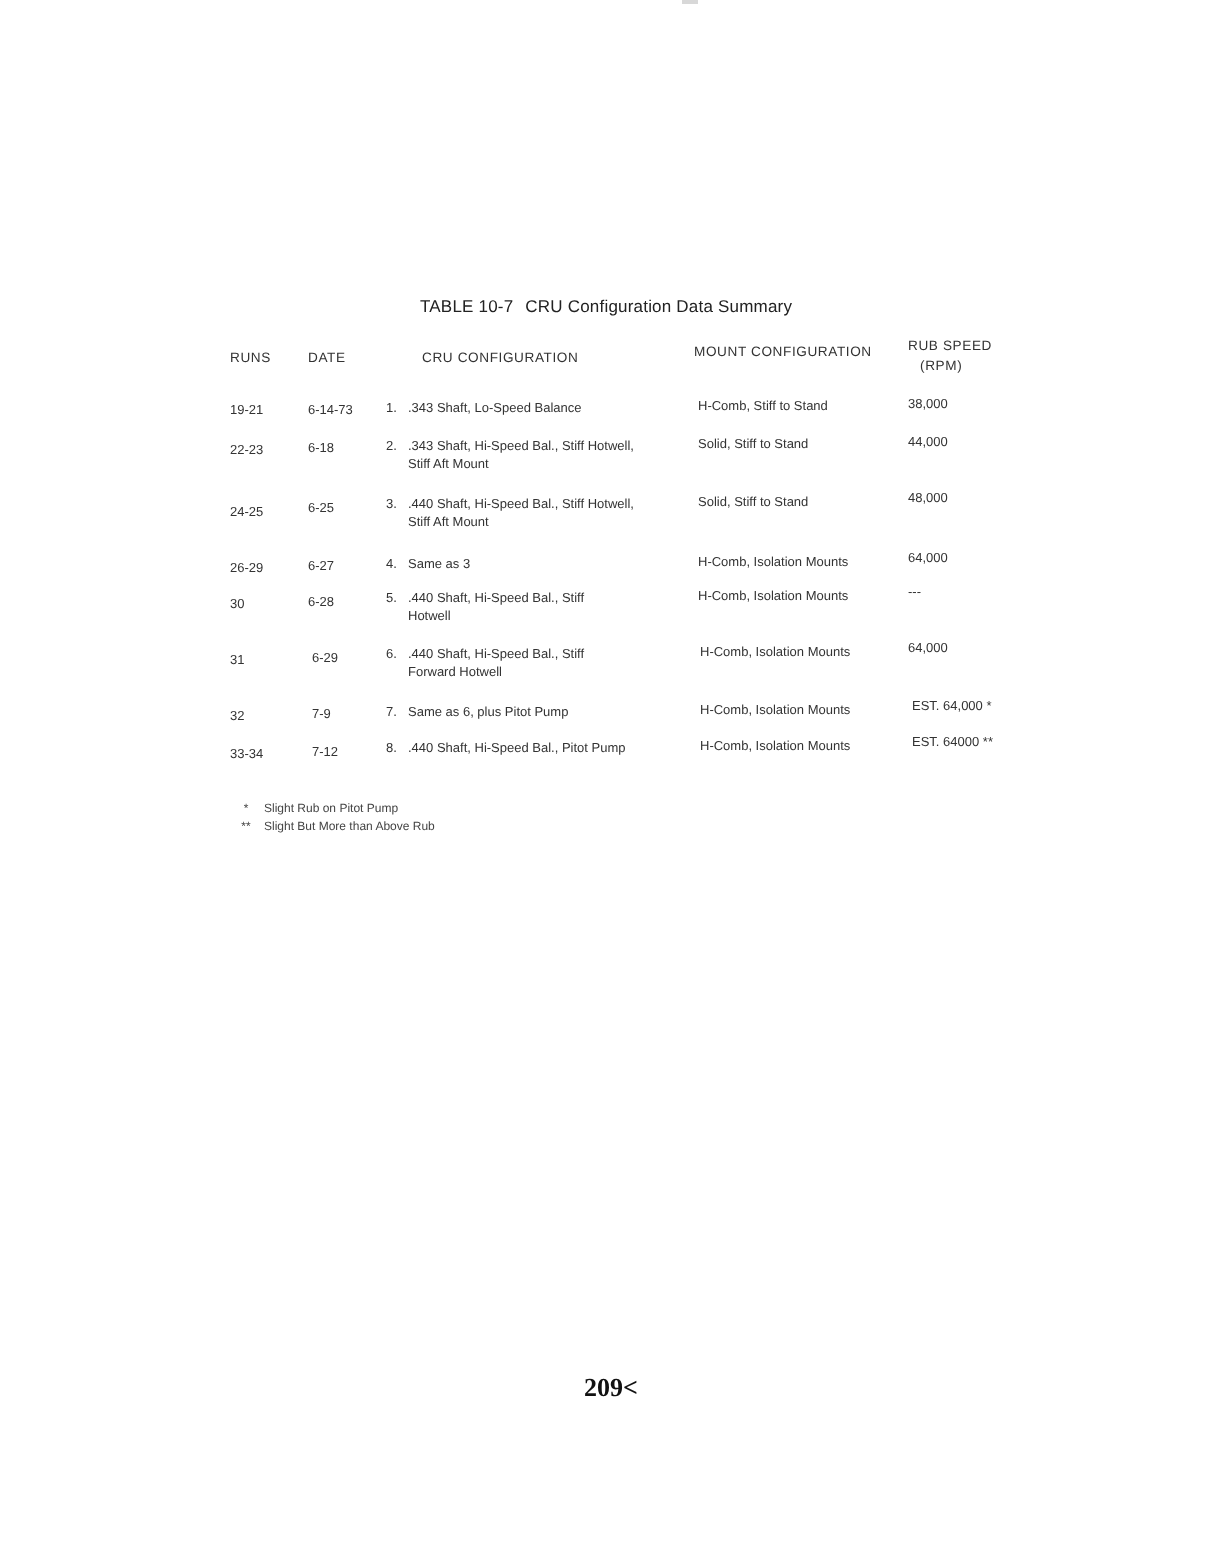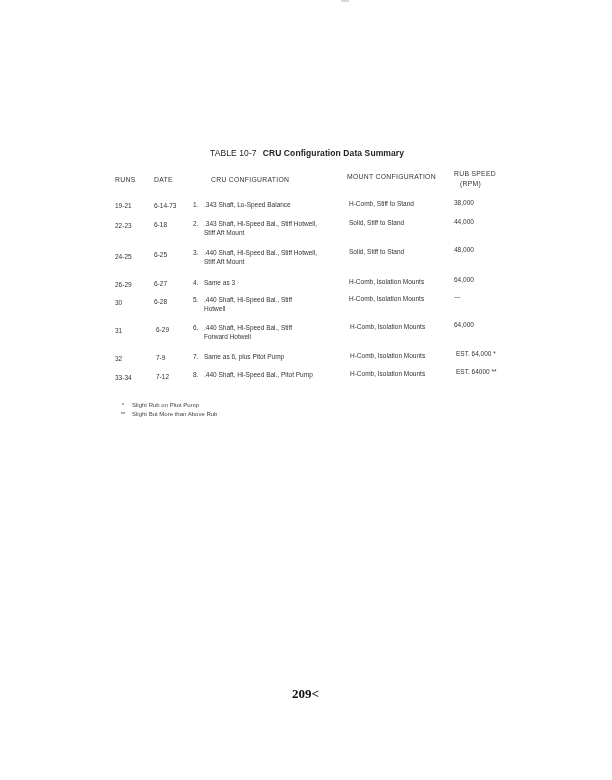--- a/index.html
+++ b/index.html
@@ -2,21 +2,21 @@
 <html><head>
   <meta charset="utf-8">
   <style>
     html, body { margin: 0; padding: 0; }
     body {
       width: 612px; height: 780px; background: #ffffff; position: relative;
       font-family: "Liberation Sans", sans-serif; color: #2a2a2a; overflow: hidden;
     }
     .top-mark { position: absolute; left: 341px; top: 0; width: 8px; height: 2px; background: #d8d8d8; }
     .title { position: absolute; left: 210px; top: 148px; font-size: 8.5px; letter-spacing: 0.1px; color: #222; }
-    .title .name { font-weight: bold; margin-left: 6px; margin-top: 12px; }
+    .title .name { font-weight: normal; margin-left: 6px; margin-top: 12px; }
     .hdr { position: absolute; font-size: 6.8px; letter-spacing: 0.3px; color: #333; }
     .cell { position: absolute; font-size: 6.5px; line-height: 9px; color: #333; }
     .cfg { width: 135px; }
     .cfg .num { display: inline-block; width: 11px; }
     .cfg .txt { display: inline-block; vertical-align: top; width: 120px; }
     .foot { position: absolute; font-size: 6px; color: #444; }
     .foot .star { display: inline-block; width: 18px; text-align: center; }
     .page-num { position: absolute; left: 292px; top: 686px; font-family: "Liberation Serif", serif; font-size: 13px; font-weight: bold; color: #111; }
   </style>
 </head>

